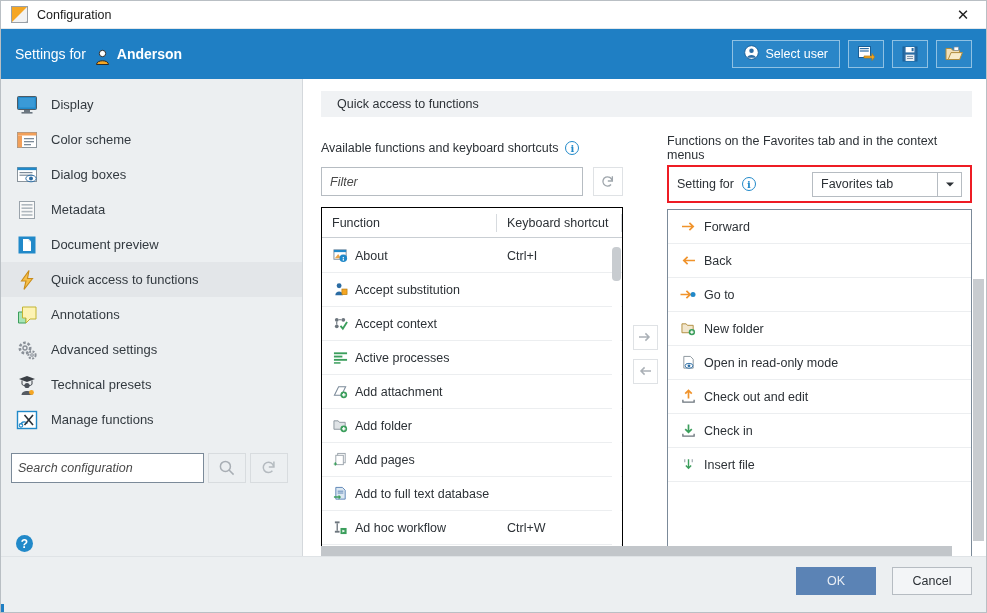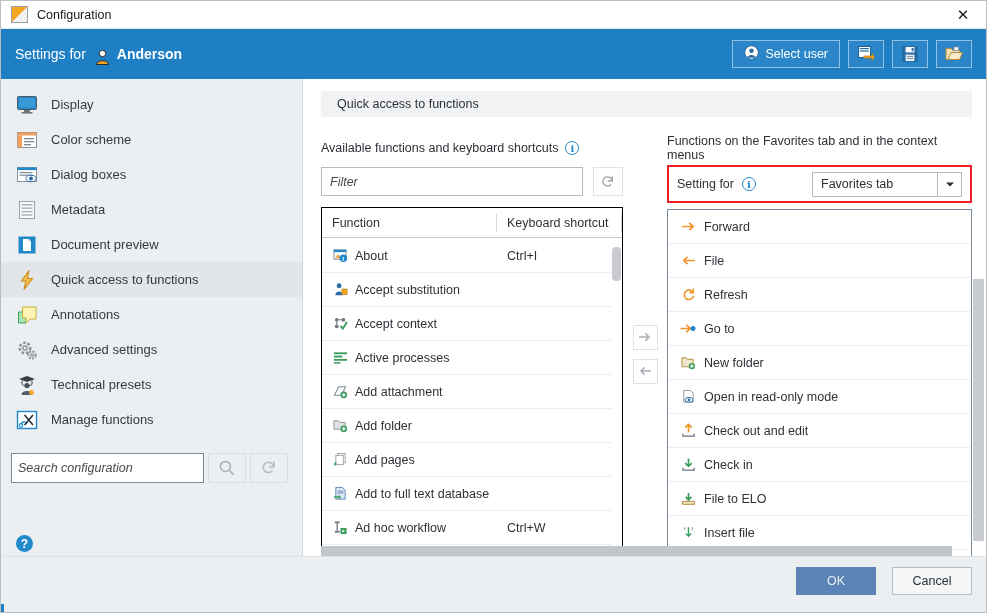--- a/index.html
+++ b/index.html
@@ -669,32 +669,23 @@
                 </span>
                 <span>Forward</span>
               </div>
 
               <div class="fav-row">
                 <span class="fn-icon">
                   <svg width="15" height="13" viewBox="0 0 15 13">
                     <path d="M14 6.5 L3 6.5 M6.6 2.8 L2.8 6.5 L6.6 10.2" fill="none" stroke="#f0932b" stroke-width="1.7"></path>
                   </svg>
                 </span>
-                <span>File</span>
-              </div>
-
-              <div class="fav-row">
-                <span class="fn-icon">
-                  <svg width="15" height="15" viewBox="0 0 16 16">
-                    <path d="M12.6 5.6 A5 5 0 1 0 13.3 9.5" fill="none" stroke="#f0932b" stroke-width="1.7"></path>
-                    <path d="M13.2 1.6 L13.2 6 L8.9 6" fill="none" stroke="#f0932b" stroke-width="1.7"></path>
-                  </svg>
-                </span>
-                <span>Refresh</span>
-              </div>
+                <span>Back</span>
+              </div>
+
 
               <div class="fav-row">
                 <span class="fn-icon">
                   <svg width="16" height="13" viewBox="0 0 16 13">
                     <path d="M0.5 6.5 L10 6.5 M6.4 2.8 L10.2 6.5 L6.4 10.2" fill="none" stroke="#f0932b" stroke-width="1.7"></path>
                     <circle cx="13" cy="6.5" r="2.5" fill="#2189c9"></circle>
                   </svg>
                 </span>
                 <span>Go to</span>
               </div>
@@ -734,29 +725,20 @@
               <div class="fav-row">
                 <span class="fn-icon">
                   <svg width="15" height="15" viewBox="0 0 16 16">
                     <path d="M8 1.5 L8 10 M4.5 6.5 L8 10 L11.5 6.5" fill="none" stroke="#3b9e5c" stroke-width="1.8"></path>
                     <path d="M2 11.5 L2 14 L14 14 L14 11.5" fill="none" stroke="#6c757d" stroke-width="1.4"></path>
                   </svg>
                 </span>
                 <span>Check in</span>
               </div>
 
-              <div class="fav-row">
-                <span class="fn-icon">
-                  <svg width="15" height="15" viewBox="0 0 16 16">
-                    <path d="M8 2 L8 9.5 M5 6.3 L8 9.5 L11 6.3" fill="none" stroke="#3b9e5c" stroke-width="1.8"></path>
-                    <path d="M1.5 11 L14.5 11 L14.5 14.2 L1.5 14.2 Z" fill="#f2e0b8" stroke="#b08d3e"></path>
-                  </svg>
-                </span>
-                <span>File to ELO</span>
-              </div>
 
               <div class="fav-row">
                 <span class="fn-icon">
                   <svg width="15" height="15" viewBox="0 0 16 16">
                     <path d="M8 2.5 L8 12 M5.2 9 L8 12 L10.8 9" fill="none" stroke="#3b9e5c" stroke-width="1.5"></path>
                     <path d="M4 2.5 L4 5.5 M12 2.5 L12 5.5" fill="none" stroke="#9aa3ab" stroke-width="1.2"></path>
                   </svg>
                 </span>
                 <span>Insert file</span>
               </div>

